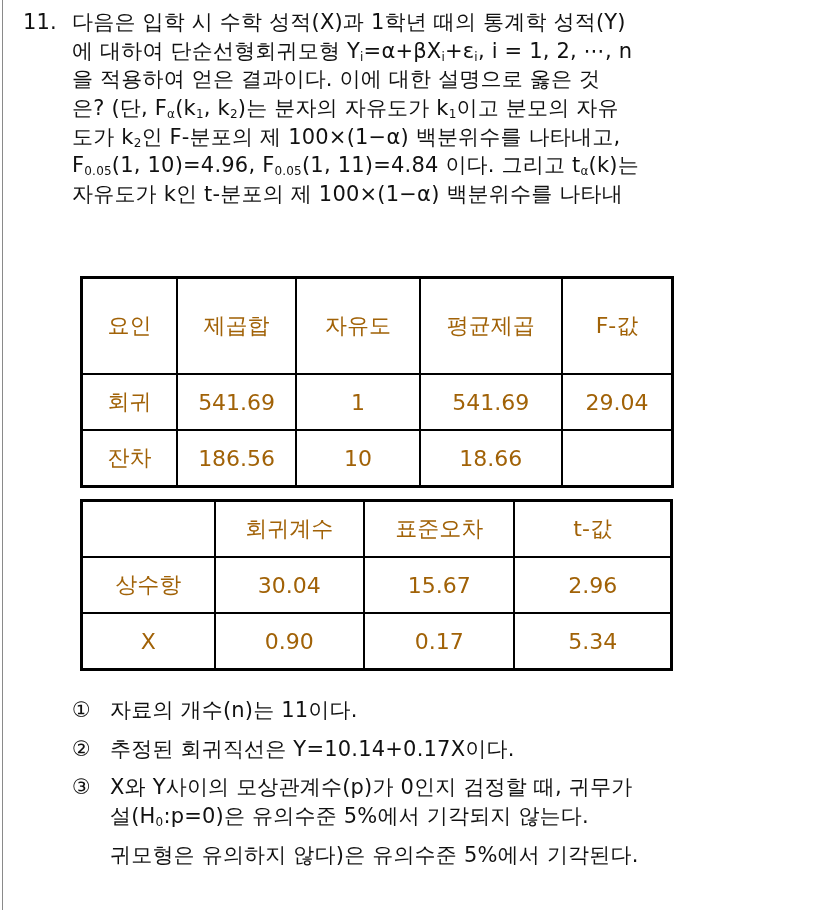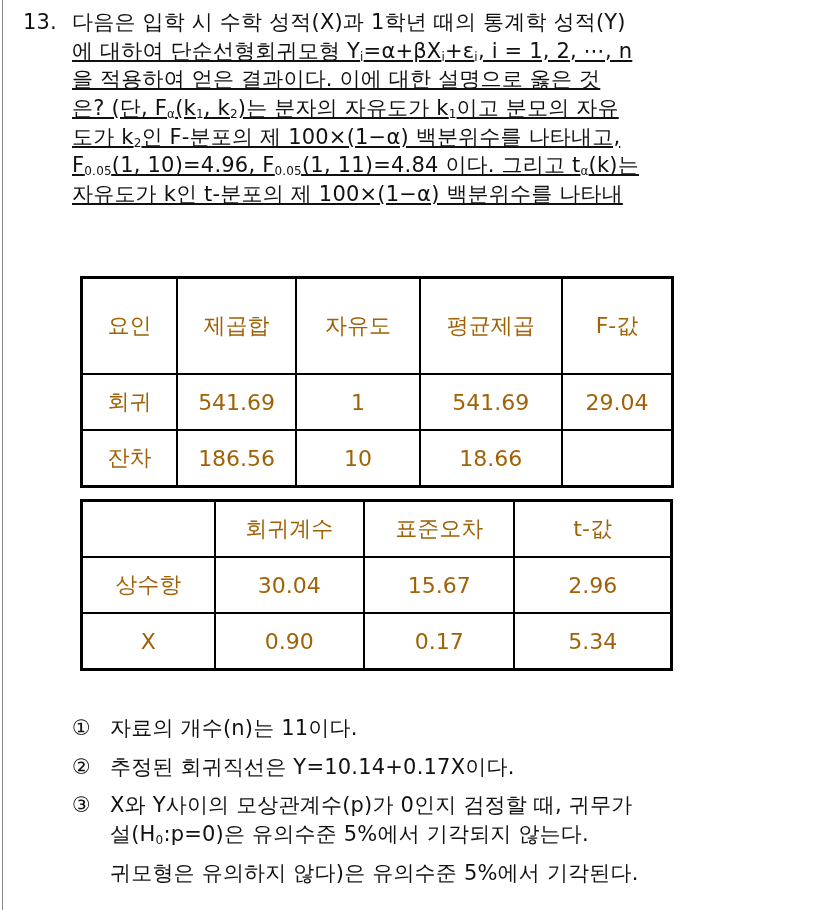--- a/index.html
+++ b/index.html
@@ -10,21 +10,21 @@
   }
   .left-rule {
     position: absolute; left: 2px; top: 0; width: 1px; height: 910px;
     background: #8a8a8a;
   }
   .stem {
     position: absolute; left: 23px; top: 8px; width: 790px;
     font-size: 21px; line-height: 28.7px; letter-spacing: 0.2px;
   }
   .stem .line { white-space: nowrap; display: block; height: 28.7px; }
-  .stem .indent { padding-left: 49px; text-decoration: underline; }
+  .stem .indent { padding-left: 49px; }
   .stem .num { display: inline-block; width: 49px; }
   sub.s { font-size: 12px; vertical-align: -3px; line-height: 0; }
 
   table.anova, table.coef {
     position: absolute; border-collapse: collapse;
     font-family: "DejaVu Sans", "Liberation Sans", sans-serif;
     font-size: 22px; color: #a16207;
   }
   table.anova td, table.coef td {
     border: 2px solid #000000; text-align: center; padding: 0;
@@ -40,35 +40,35 @@
   table.anova { border: 3px solid #000; }
 
   table.coef { left: 80px; top: 499px; width: 593px; border: 3px solid #000; padding-left: 24px; }
   table.coef td { height: 54px; }
   table.coef col.d1 { width: 134px; }
   table.coef col.d2 { width: 150px; }
   table.coef col.d3 { width: 151px; }
   table.coef col.d4 { width: 158px; }
 
   .choices {
-    position: absolute; left: 72px; top: 714px; width: 740px;
+    position: absolute; left: 72px; top: 696px; width: 740px;
     font-size: 21px; line-height: 28.7px; letter-spacing: 0.2px;
   }
   .choice { display: block; margin-bottom: 10px; }
   .choice .cline { display: block; white-space: nowrap; }
   .choice .cont { padding-left: 38px; }
   .choice .mark { display: inline-block; width: 38px; }
 </style>
 </head>
 <body>
 
 <div class="left-rule"></div>
 
 <div class="stem">
-  <span class="line"><span class="num">13.</span><span>다음은 입학 시 수학 성적(X)과 1학년 때의 통계학 성적(Y)</span></span>
+  <span class="line"><span class="num">11.</span><span>다음은 입학 시 수학 성적(X)과 1학년 때의 통계학 성적(Y)</span></span>
   <span class="line indent"><span>에 대하여 단순선형회귀모형 Y</span><sub class="s">i</sub><span>=α+βX</span><sub class="s">i</sub><span>+ε</span><sub class="s">i</sub><span>, i = 1, 2, ⋯, n</span></span>
   <span class="line indent"><span>을 적용하여 얻은 결과이다. 이에 대한 설명으로 옳은 것</span></span>
   <span class="line indent"><span>은? (단, F</span><sub class="s">α</sub><span>(k</span><sub class="s">1</sub><span>, k</span><sub class="s">2</sub><span>)는 분자의 자유도가 k</span><sub class="s">1</sub><span>이고 분모의 자유</span></span>
   <span class="line indent"><span>도가 k</span><sub class="s">2</sub><span>인 F-분포의 제 100×(1−α) 백분위수를 나타내고,</span></span>
   <span class="line indent"><span>F</span><sub class="s">0.05</sub><span>(1, 10)=4.96, F</span><sub class="s">0.05</sub><span>(1, 11)=4.84 이다. 그리고 t</span><sub class="s">α</sub><span>(k)는</span></span>
   <span class="line indent"><span>자유도가 k인 t-분포의 제 100×(1−α) 백분위수를 나타내</span></span>
 </div>
 
 <table class="anova">
   <colgroup>

